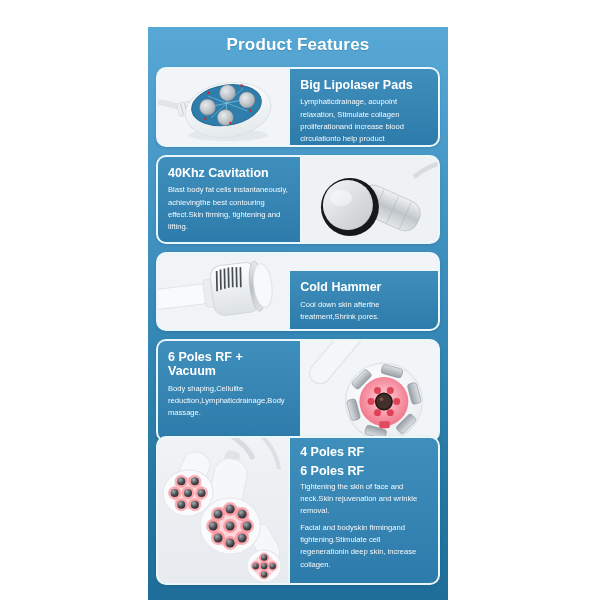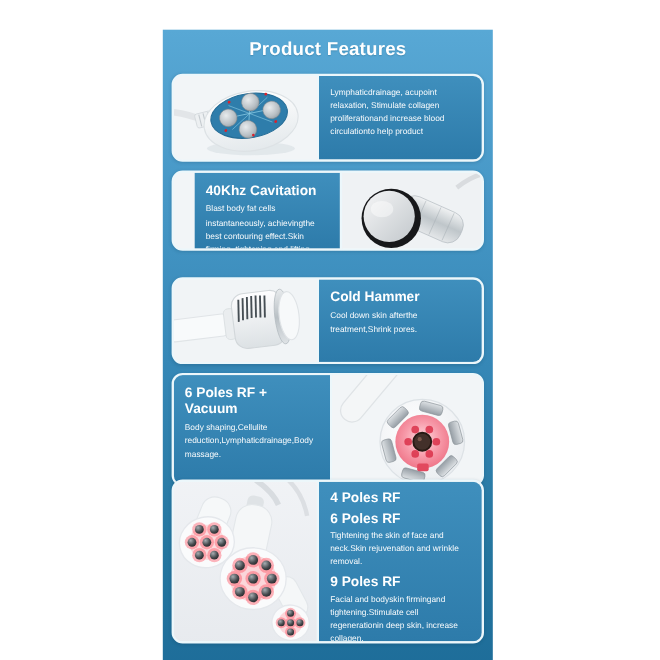--- a/index.html
+++ b/index.html
@@ -27,22 +27,22 @@
     box-sizing:border-box;background:linear-gradient(180deg,#3f8fbd 0%,#2d7baa 100%);
     padding:9px 9px 6px 10px;
   }
   .card.img-left .img{flex:0 0 46.5%;}
   .card.img-left .panel{flex:1;border-left:2px solid #ecf7fb;}
   .card.text-left .panel{flex:0 0 51.5%;border-right:2px solid #ecf7fb;}
   .card.text-left .img{flex:1;}
   .panel h3{margin:0 0 4px 0;font-size:12.5px;line-height:1.15;color:#ffffff;font-weight:bold;}
   .panel p{margin:0;font-size:7.6px;line-height:1.6;color:rgba(255,255,255,.96);}
   #card-lipolaser{top:40px;height:80px;}
-  #card-cavitation{top:128px;height:73px;padding-left:19px;}
-  #card-coldhammer{top:225px;height:79px;}
+  #card-cavitation{top:128px;height:89px;}
+  #card-coldhammer{top:225px;height:79px;align-items:flex-end;}
   #card-rfvacuum{top:312px;height:103px;}
   #card-rfpoles{top:409px;height:149px;}
   #card-rfpoles .panel{padding:7px 9px 4px 10px;}
   .rf-section{margin-bottom:5px;}
   .rf-section h3{margin:0 0 2px 0;}
   svg{display:block;width:100%;height:100%;}
 </style>
 </head>
 <body>
 
@@ -86,20 +86,21 @@
           <circle cx="66" cy="48" r="8" fill="url(#lp-metal)" stroke="#7e878d" stroke-width=".5"></circle>
           <circle cx="53" cy="21" r="1.3" fill="#d8232e"></circle>
           <circle cx="87" cy="19" r="1.3" fill="#d8232e"></circle>
           <circle cx="46" cy="46" r="1.3" fill="#d8232e"></circle>
           <circle cx="92" cy="45" r="1.3" fill="#d8232e"></circle>
           <circle cx="70" cy="54" r="1.2" fill="#d8232e"></circle>
         </g>
       </svg>
     </div>
     <div class="panel">
+      <h3>Big Lipolaser Pads</h3>
       <p>Lymphaticdrainage, acupoint relaxation, Stimulate collagen proliferationand increase blood circulationto help product</p>
     </div>
   </div>
 
   <div class="card text-left" id="card-cavitation">
     <div class="panel">
       <h3>40Khz Cavitation</h3>
       <p>Blast body fat cells instantaneously, achievingthe best contouring effect.Skin firming, tightening and lifting.</p>
     </div>
     <div class="img">
@@ -332,19 +333,18 @@
     </div>
     <div class="panel">
       <div class="rf-section">
         <h3>4 Poles RF</h3>
       </div>
       <div class="rf-section">
         <h3>6 Poles RF</h3>
         <p>Tightening the skin of face and neck.Skin rejuvenation and wrinkle removal.</p>
       </div>
       <div class="rf-section">
-        <h3>9 Poles RF</h3>
         <p>Facial and bodyskin firmingand tightening.Stimulate cell regenerationin deep skin, increase collagen.</p>
       </div>
     </div>
   </div>
 
 </div>
 
 </body></html>

